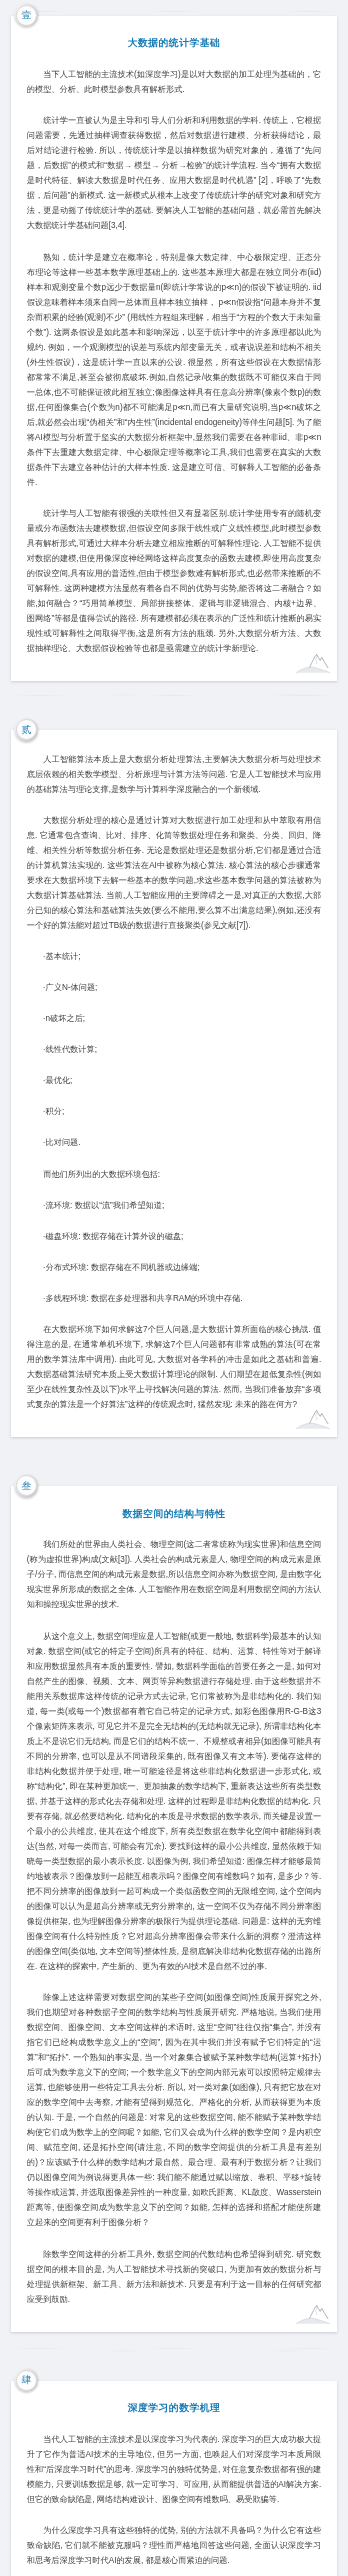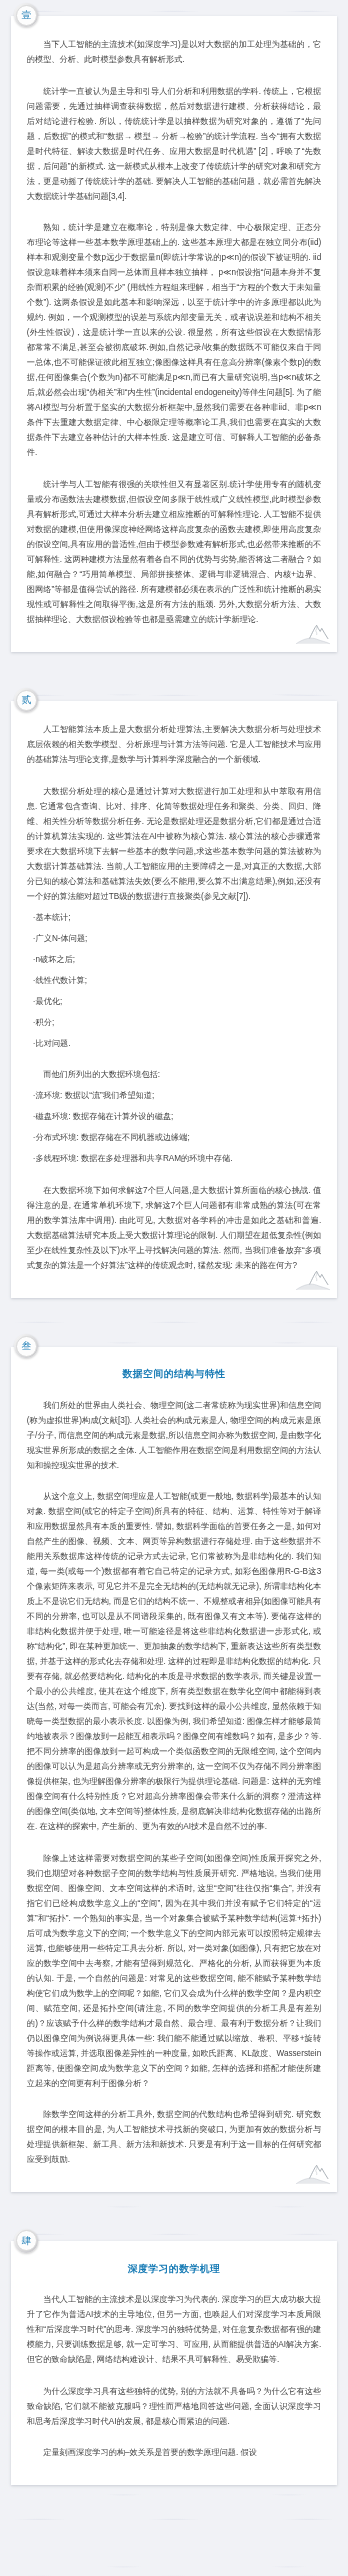--- a/index.html
+++ b/index.html
@@ -35,34 +35,35 @@
   .section-title{
     text-align:center;color:#177bb5;font-size:9.8px;font-weight:bold;
     letter-spacing:0.5px;margin:0 0 16.5px 0;
   }
   .para{
     font-size:8.2px;line-height:15px;margin:16.5px 0 0 0;
     text-indent:2em;text-align:justify;
   }
   .block-first{margin-top:0 !important;}
   .dotlist{list-style:none;margin:3.1px 0 0 0;padding:0;font-size:8.2px;line-height:15px;}
-  .dotlist li{margin:6px;}
+  .dotlist li{margin:16px;}
   .mountain{position:absolute;right:6.2px;bottom:4.1px;z-index:1;}
 </style>
 </head>
 <body>
 
 <div class="page" id="article-root">
   <section class="card-wrap">
     <div class="badge">
       <div class="badge-inner">
         <span class="badge-num">壹</span>
       </div>
     </div>
     <div class="card">
+      <h2 class="section-title">大数据的统计学基础</h2>
       <div class="section-body">
           <p class="para block-first">当下人工智能的主流技术(如深度学习)是以对大数据的加工处理为基础的，它的模型、分析、此时模型参数具有解析形式.</p>
           <p class="para">统计学一直被认为是主导和引导人们分析和利用数据的学科. 传统上，它根据问题需要，先通过抽样调查获得数据，然后对数据进行建模、分析获得结论，最后对结论进行检验. 所以，传统统计学是以抽样数据为研究对象的，遵循了“先问题，后数据”的模式和“数据→ 模型→ 分析→检验”的统计学流程. 当今“拥有大数据是时代特征、解读大数据是时代任务、应用大数据是时代机遇” [2]，呼唤了“先数据，后问题”的新模式. 这一新模式从根本上改变了传统统计学的研究对象和研究方法，更是动摇了传统统计学的基础. 要解决人工智能的基础问题，就必需首先解决大数据统计学基础问题[3,4].</p>
           <p class="para">熟知，统计学是建立在概率论，特别是像大数定律、中心极限定理、正态分布理论等这样一些基本数学原理基础上的. 这些基本原理大都是在独立同分布(iid)样本和观测变量个数p远少于数据量n(即统计学常说的p≪n)的假设下被证明的. iid假设意味着样本须来自同一总体而且样本独立抽样， p≪n假设指“问题本身并不复杂而积累的经验(观测)不少” (用线性方程组来理解，相当于“方程的个数大于未知量个数”). 这两条假设是如此基本和影响深远，以至于统计学中的许多原理都以此为规约. 例如，一个观测模型的误差与系统内部变量无关，或者说误差和结构不相关(外生性假设)，这是统计学一直以来的公设. 很显然，所有这些假设在大数据情形都常常不满足,甚至会被彻底破坏.例如,自然记录/收集的数据既不可能仅来自于同一总体,也不可能保证彼此相互独立;像图像这样具有任意高分辨率(像素个数p)的数据,任何图像集合(个数为n)都不可能满足p≪n,而已有大量研究说明,当p≪n破坏之后,就必然会出现“伪相关”和“内生性”(incidental endogeneity)等伴生问题[5]. 为了能将AI模型与分析置于坚实的大数据分析框架中,显然我们需要在各种非iid、非p≪n条件下去重建大数据定律、中心极限定理等概率论工具,我们也需要在真实的大数据条件下去建立各种估计的大样本性质. 这是建立可信、可解释人工智能的必备条件.</p>
           <p class="para">统计学与人工智能有很强的关联性但又有显著区别.统计学使用专有的随机变量或分布函数法去建模数据,但假设空间多限于线性或广义线性模型,此时模型参数具有解析形式,可通过大样本分析去建立相应推断的可解释性理论. 人工智能不提供对数据的建模,但使用像深度神经网络这样高度复杂的函数去建模,即使用高度复杂的假设空间,具有应用的普适性,但由于模型参数难有解析形式,也必然带来推断的不可解释性. 这两种建模方法显然有着各自不同的优势与劣势,能否将这二者融合？如能,如何融合？“巧用简单模型、局部拼接整体、逻辑与非逻辑混合、内核+边界、图网络”等都是值得尝试的路径. 所有建模都必须在表示的广泛性和统计推断的易实现性或可解释性之间取得平衡,这是所有方法的瓶颈. 另外,大数据分析方法、大数据抽样理论、大数据假设检验等也都是亟需建立的统计学新理论.</p>
         </div>
 
   <span class="mountain">
     <svg width="37" height="25" viewBox="0 0 72 48" aria-hidden="true">
       <path d="M30 34 C36 22 40 13 44 8 C46 12 48 16 51 20 L54 14 C58 21 62 28 66 34" fill="none" stroke="#9aa1a8" stroke-width="1.6" stroke-linecap="round"></path>
@@ -139,21 +140,21 @@
 
   <section class="card-wrap">
     <div class="badge">
       <div class="badge-inner">
         <span class="badge-num">肆</span>
       </div>
     </div>
     <div class="card">
       <h2 class="section-title">深度学习的数学机理</h2>
       <div class="section-body">
-          <p class="para block-first">当代人工智能的主流技术是以深度学习为代表的. 深度学习的巨大成功极大提升了它作为普适AI技术的主导地位, 但另一方面, 也唤起人们对深度学习本质局限性和“后深度学习时代”的思考. 深度学习的独特优势是, 对任意复杂数据都有强的建模能力, 只要训练数据足够, 就一定可学习、可应用, 从而能提供普适的AI解决方案. 但它的致命缺陷是, 网络结构难设计、结果不具可解释性、易受欺骗等.</p>
+          <p class="para block-first">当代人工智能的主流技术是以深度学习为代表的. 深度学习的巨大成功极大提升了它作为普适AI技术的主导地位, 但另一方面, 也唤起人们对深度学习本质局限性和“后深度学习时代”的思考. 深度学习的独特优势是, 对任意复杂数据都有强的建模能力, 只要训练数据足够, 就一定可学习、可应用, 从而能提供普适的AI解决方案. 但它的致命缺陷是, 网络结构难设计、图像空间有维数吗、易受欺骗等.</p>
           <p class="para">为什么深度学习具有这些独特的优势, 别的方法就不具备吗？为什么它有这些致命缺陷, 它们就不能被克服吗？理性而严格地回答这些问题, 全面认识深度学习和思考后深度学习时代AI的发展, 都是核心而紧迫的问题.</p>
           <p class="para">定量刻画深度学习的构–效关系是首要的数学原理问题. 假设</p>
         </div>
 
 </div>
   </section>
 
 </div>
 
 

